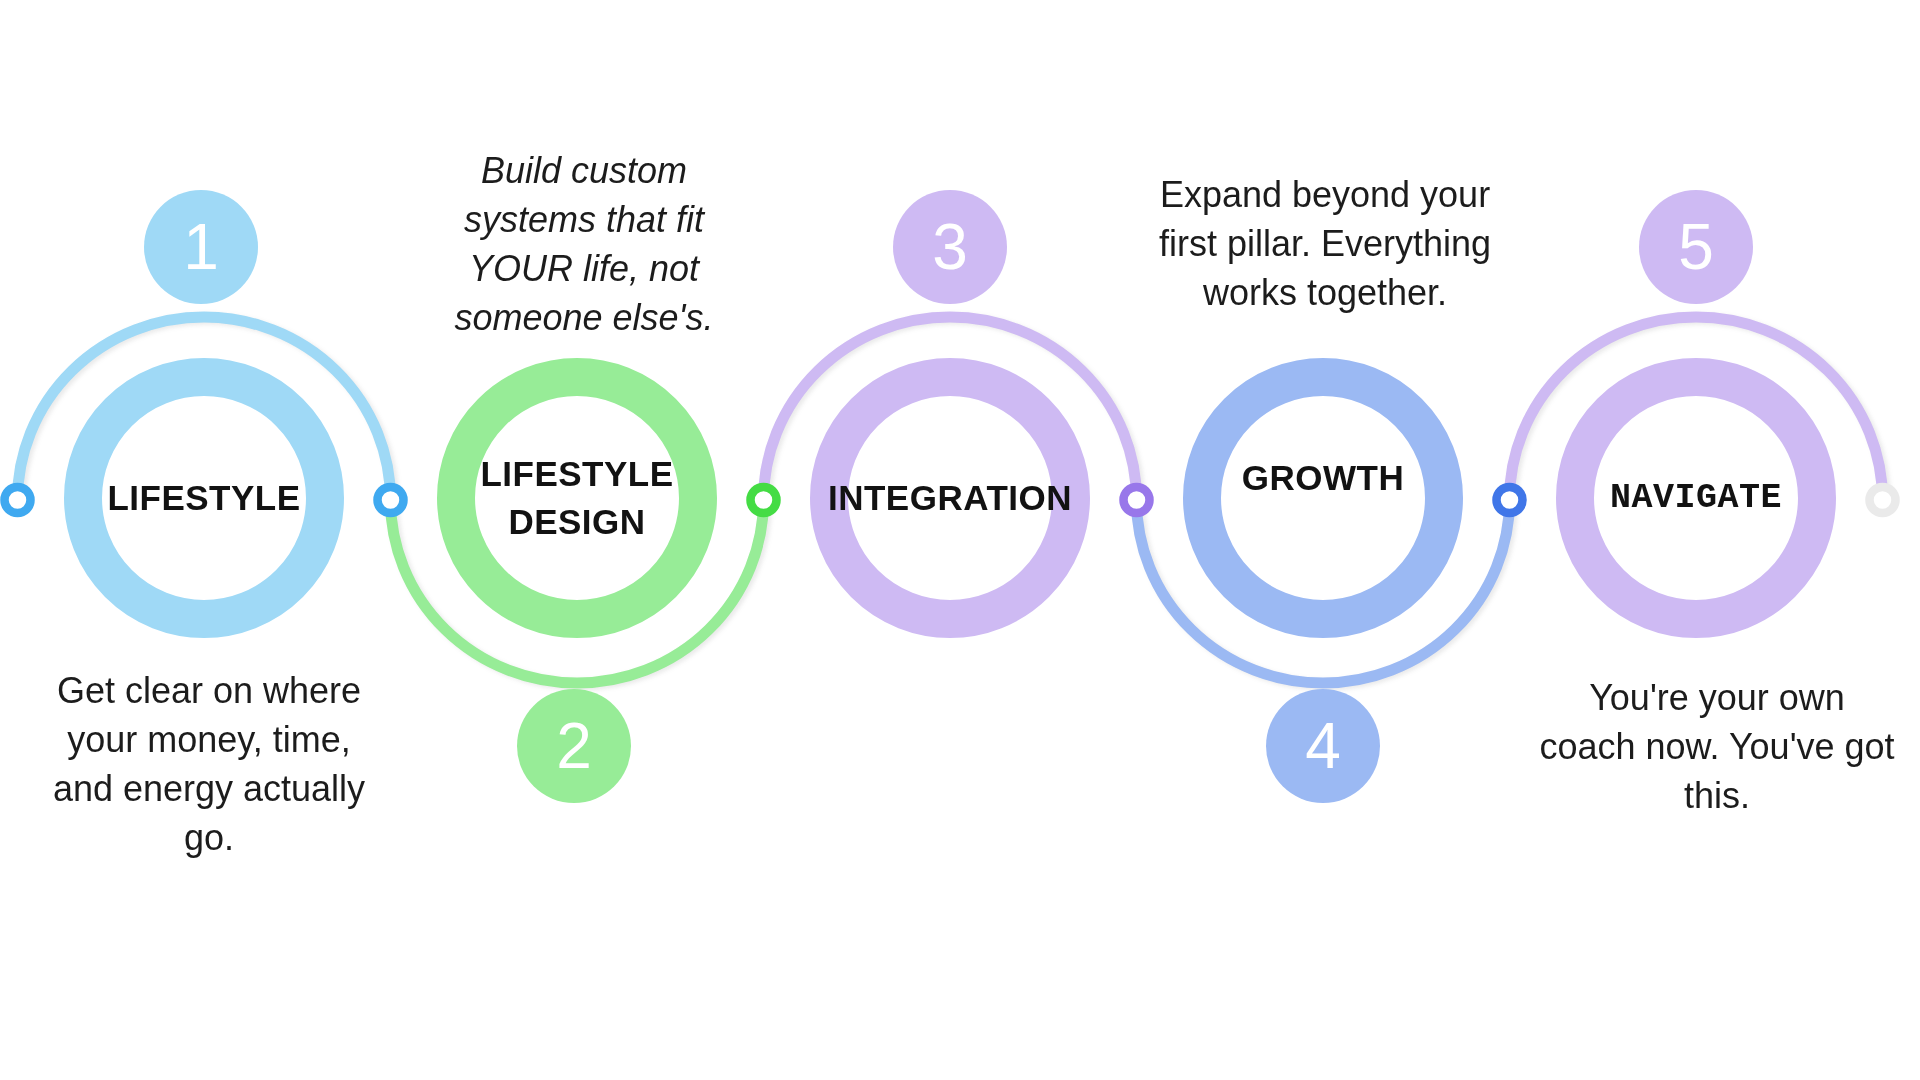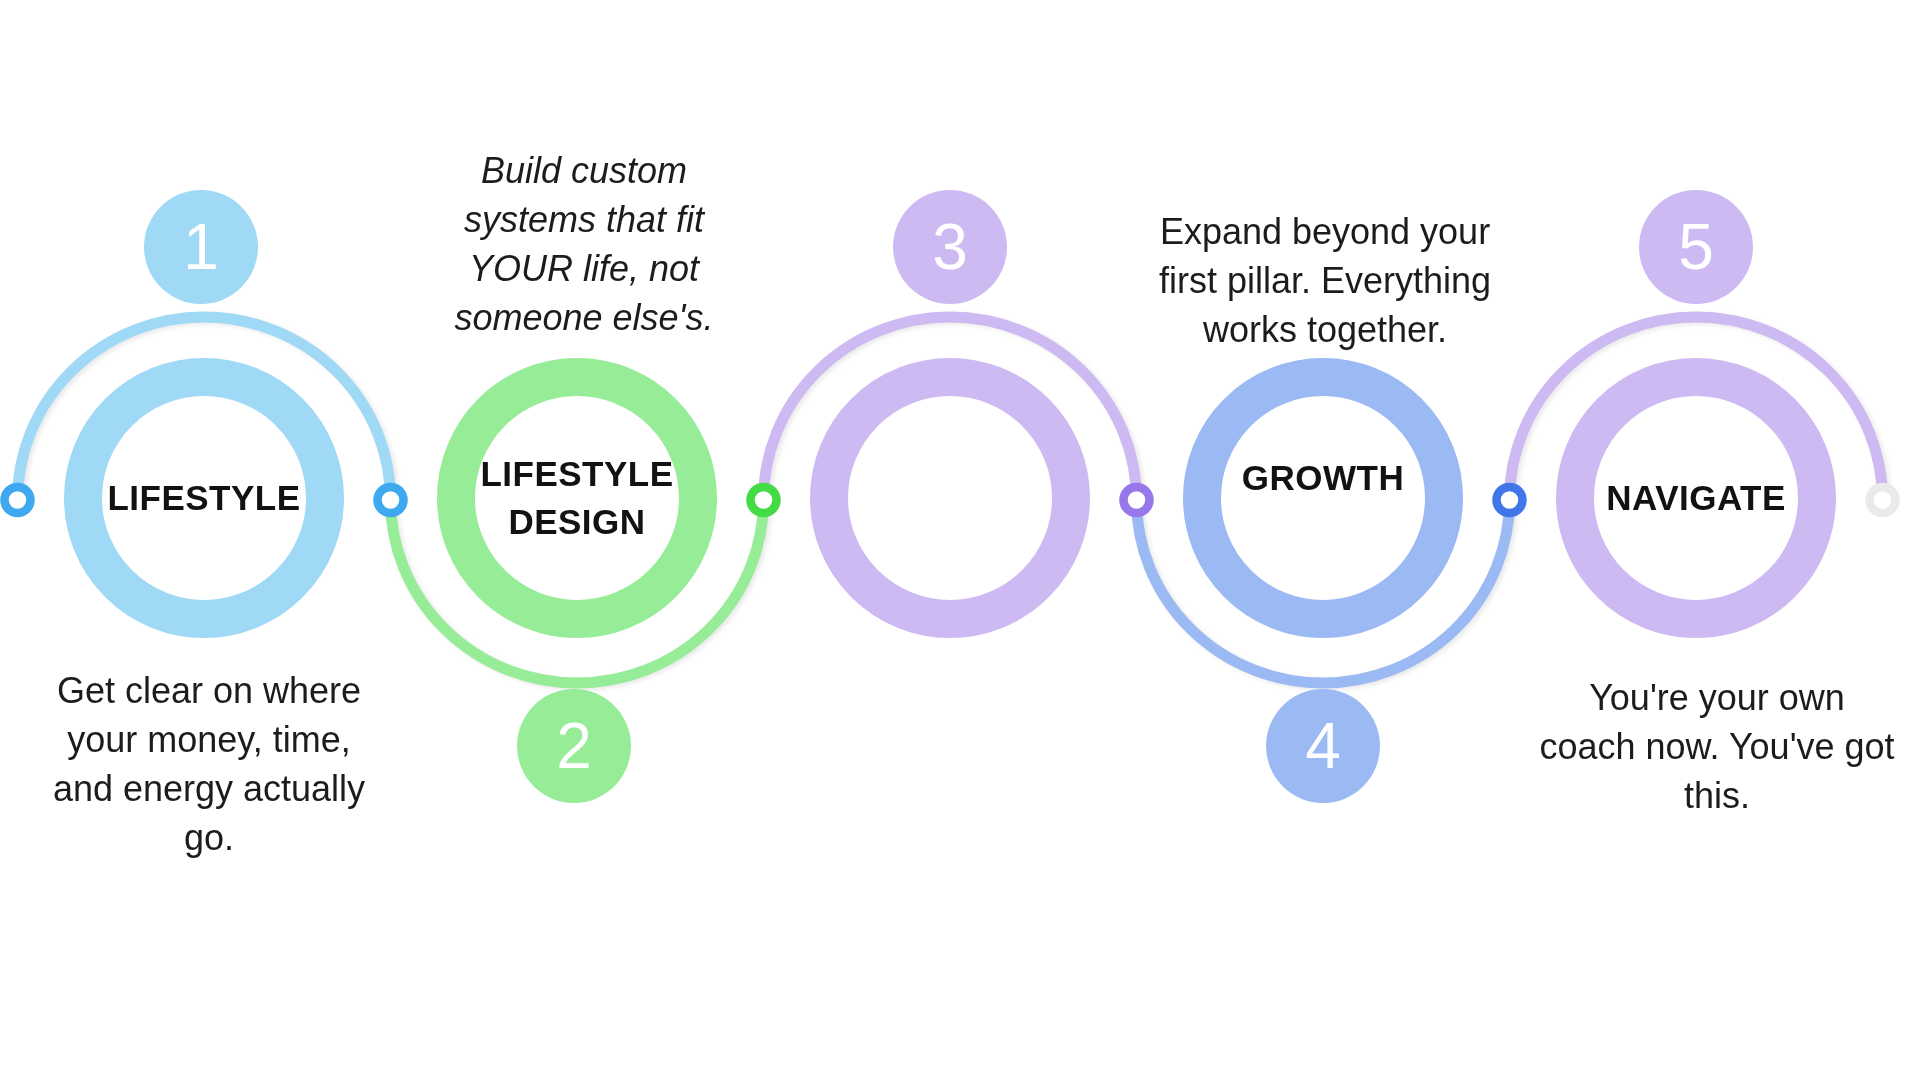--- a/index.html
+++ b/index.html
@@ -102,31 +102,32 @@
     <circle class="node" cx="17.5" cy="500" r="13" stroke="#3FA9F0"></circle>
     <circle class="node" cx="390.5" cy="500" r="13" stroke="#3FA9F0"></circle>
     <circle class="node" cx="763.5" cy="500" r="13" stroke="#44DC44"></circle>
     <circle class="node" cx="1136.5" cy="500" r="13" stroke="#9877EA"></circle>
     <circle class="node" cx="1509.5" cy="500" r="13" stroke="#4076E8"></circle>
     <circle class="node" cx="1882.5" cy="500" r="13" stroke="#EAEAEA"></circle>
   </svg>
 
   <div class="step-title" style="left:54px;  top:428px;">LIFESTYLE</div>
   <div class="step-title" style="left:427px; top:428px;">LIFESTYLE DESIGN</div>
+  <div class="step-title" style="left:800px; top:428px;">INTEGRATION</div>
   <div class="step-title" style="left:1173px;top:408px;">GROWTH</div>
-  <div class="step-title" style="left:1546px;top:428px;">NAVIGATE</div>
+  <div class="step-title" style="left:1546px;top:428px;font-family:Liberation Mono, monospace;">NAVIGATE</div>
 
   <div class="step-desc" style="left:-21px; top:666px;">Get clear on where
 your money, time,
 and energy actually
 go.</div>
   <div class="step-desc" style="left:354px; top:146px;font-style:italic;">Build custom
 systems that fit
 YOUR life, not
 someone else's.</div>
-  <div class="step-desc" style="left:1095px;top:170px;margin-top:37px;">Expand beyond your
+  <div class="step-desc" style="left:1095px;top:170px;">Expand beyond your
 first pillar. Everything
 works together.</div>
   <div class="step-desc" style="left:1487px;top:673px;">You're your own
 coach now. You've got
 this.</div>
 
 </div>
 
 </body></html>

